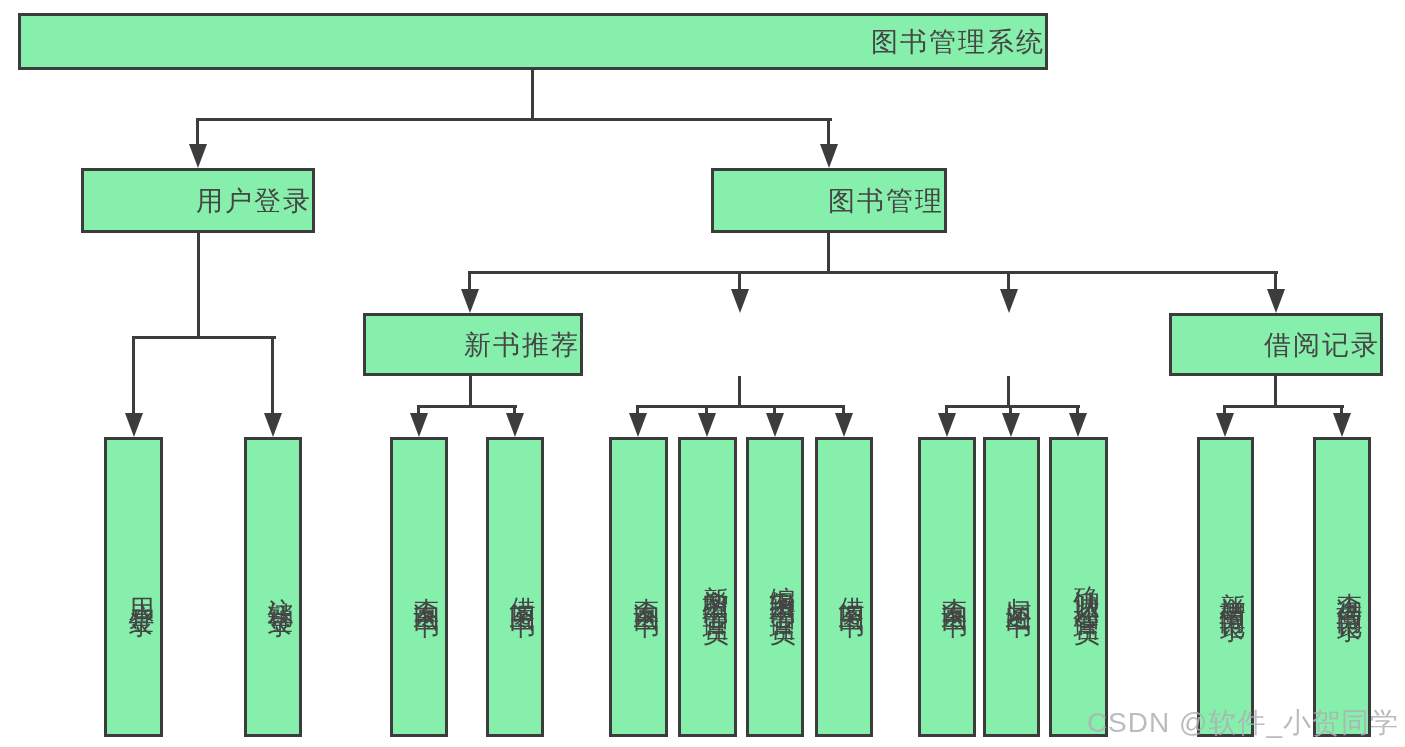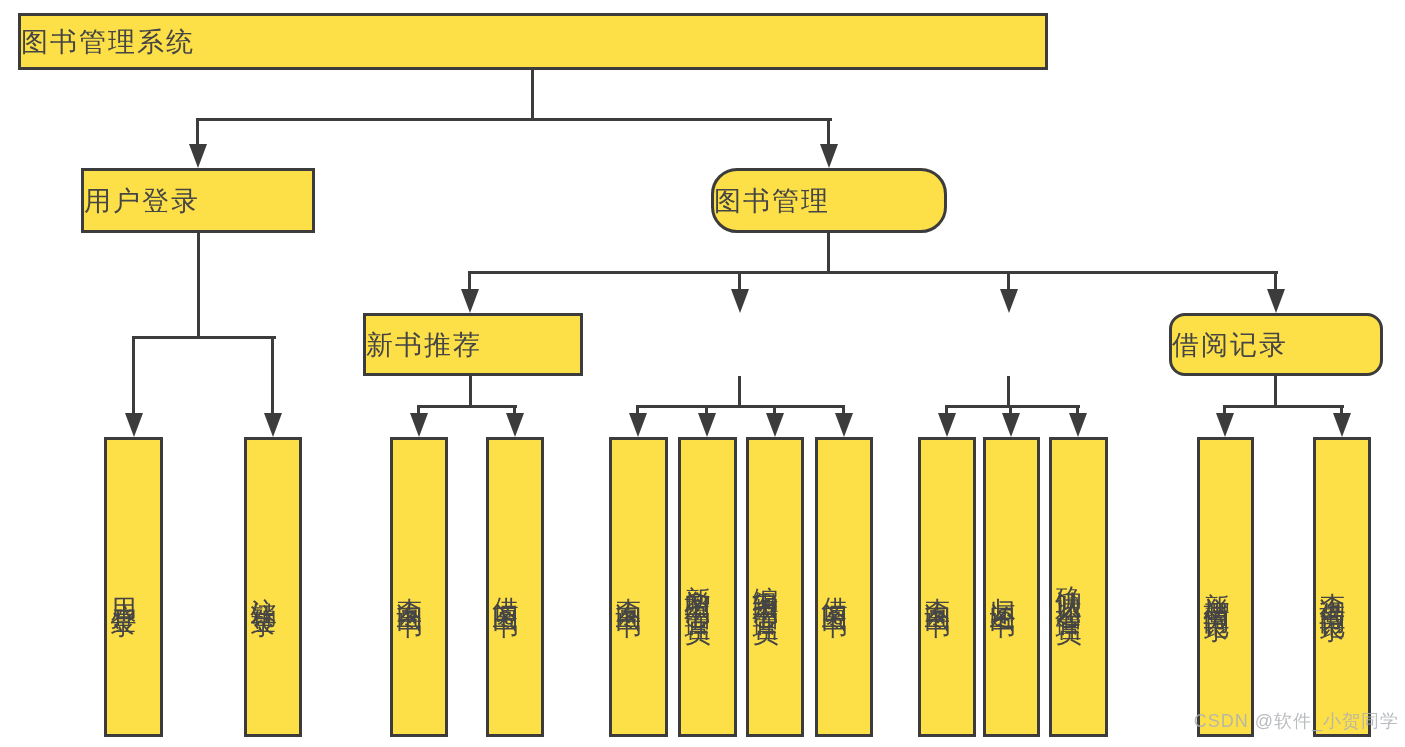--- a/index.html
+++ b/index.html
@@ -12,24 +12,24 @@
     position: relative;
     width: 1405px;
     height: 747px;
     background: var(--background, #ffffff);
     overflow: hidden;
   }
   .box {
     position: absolute;
     box-sizing: border-box;
     border: 3px solid var(--line, #3c3c3c);
-    background: #fde047;
+    background: #86efac;
     display: flex;
     align-items: center;
-    justify-content: flex-start;
+    justify-content: flex-end;
     z-index: 2;
   }
   .box .lbl {
     color: var(--text, #454545);
     white-space: nowrap;
   }
   .box.h .lbl {
     font-size: 27px;
     letter-spacing: 2px;
   }
@@ -62,22 +62,22 @@
     bottom: 0;
     width: 0;
     height: 0;
     border-left: 9px solid transparent;
     border-right: 9px solid transparent;
     border-top: 24px solid var(--line, #3c3c3c);
   }
   .watermark {
     position: absolute;
     right: 6px;
-    bottom: 14px;
-    font-size: 18px;
+    bottom: 5px;
+    font-size: 28px;
     letter-spacing: 1px;
     color: var(--watermark, #aeb1b5);
     opacity: 0.85;
     z-index: 5;
     white-space: nowrap;
   }
 </style>
 </head>
 <body>
 
@@ -172,27 +172,27 @@
     <div class="arrow" style="left: 1333px; top: 405px; height: 32px;">
       <div class="stem" style="height: 10px;"></div>
       <div class="head"></div>
     </div>
     <div class="box h" style="left: 18px; top: 13px; width: 1030px; height: 57px;">
       <span class="lbl">图书管理系统</span>
     </div>
     <div class="box h" style="left: 81px; top: 168px; width: 234px; height: 65px;">
       <span class="lbl">用户登录</span>
     </div>
-    <div class="box h" style="left: 711px; top: 168px; width: 236px; height: 65px; border-radius: 26px;">
+    <div class="box h" style="left: 711px; top: 168px; width: 236px; height: 65px;">
       <span class="lbl">图书管理</span>
     </div>
     <div class="box h" style="left: 363px; top: 313px; width: 220px; height: 63px;">
       <span class="lbl">新书推荐</span>
     </div>
-    <div class="box h" style="left: 1169px; top: 313px; width: 214px; height: 63px; border-radius: 16px;">
+    <div class="box h" style="left: 1169px; top: 313px; width: 214px; height: 63px;">
       <span class="lbl">借阅记录</span>
     </div>
     <div class="box v" style="left: 104px; top: 437px; width: 59px; height: 300px;">
       <span class="lbl">用户登录</span>
     </div>
     <div class="box v" style="left: 244px; top: 437px; width: 58px; height: 300px;">
       <span class="lbl">注销登录</span>
     </div>
     <div class="box v" style="left: 390px; top: 437px; width: 58px; height: 300px;">
       <span class="lbl">查询图书</span>

